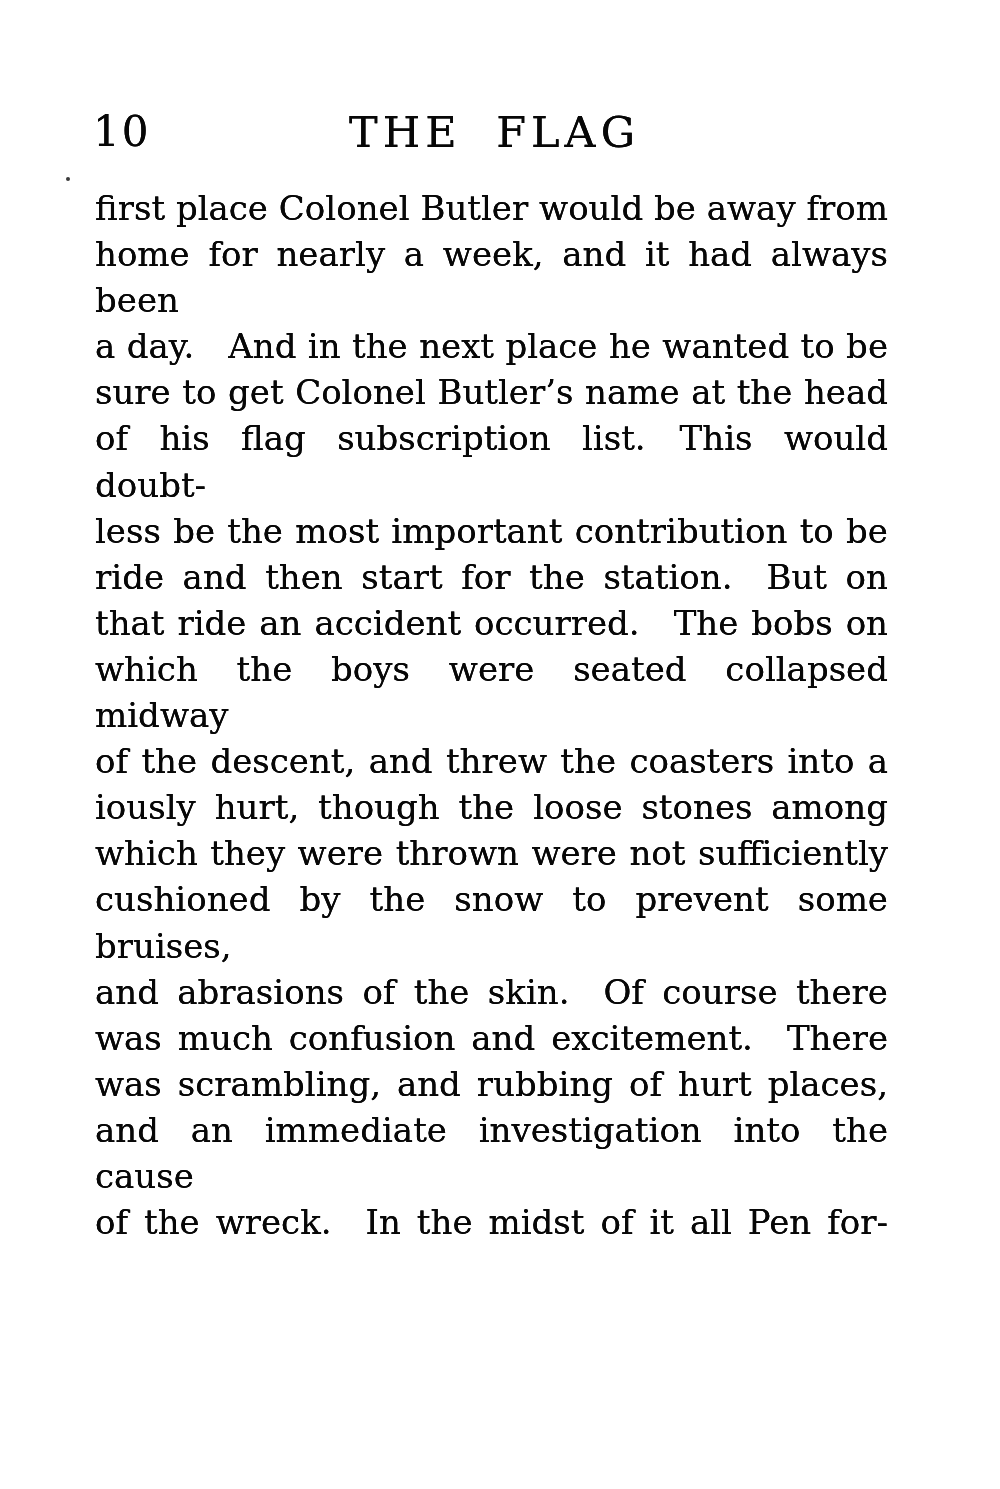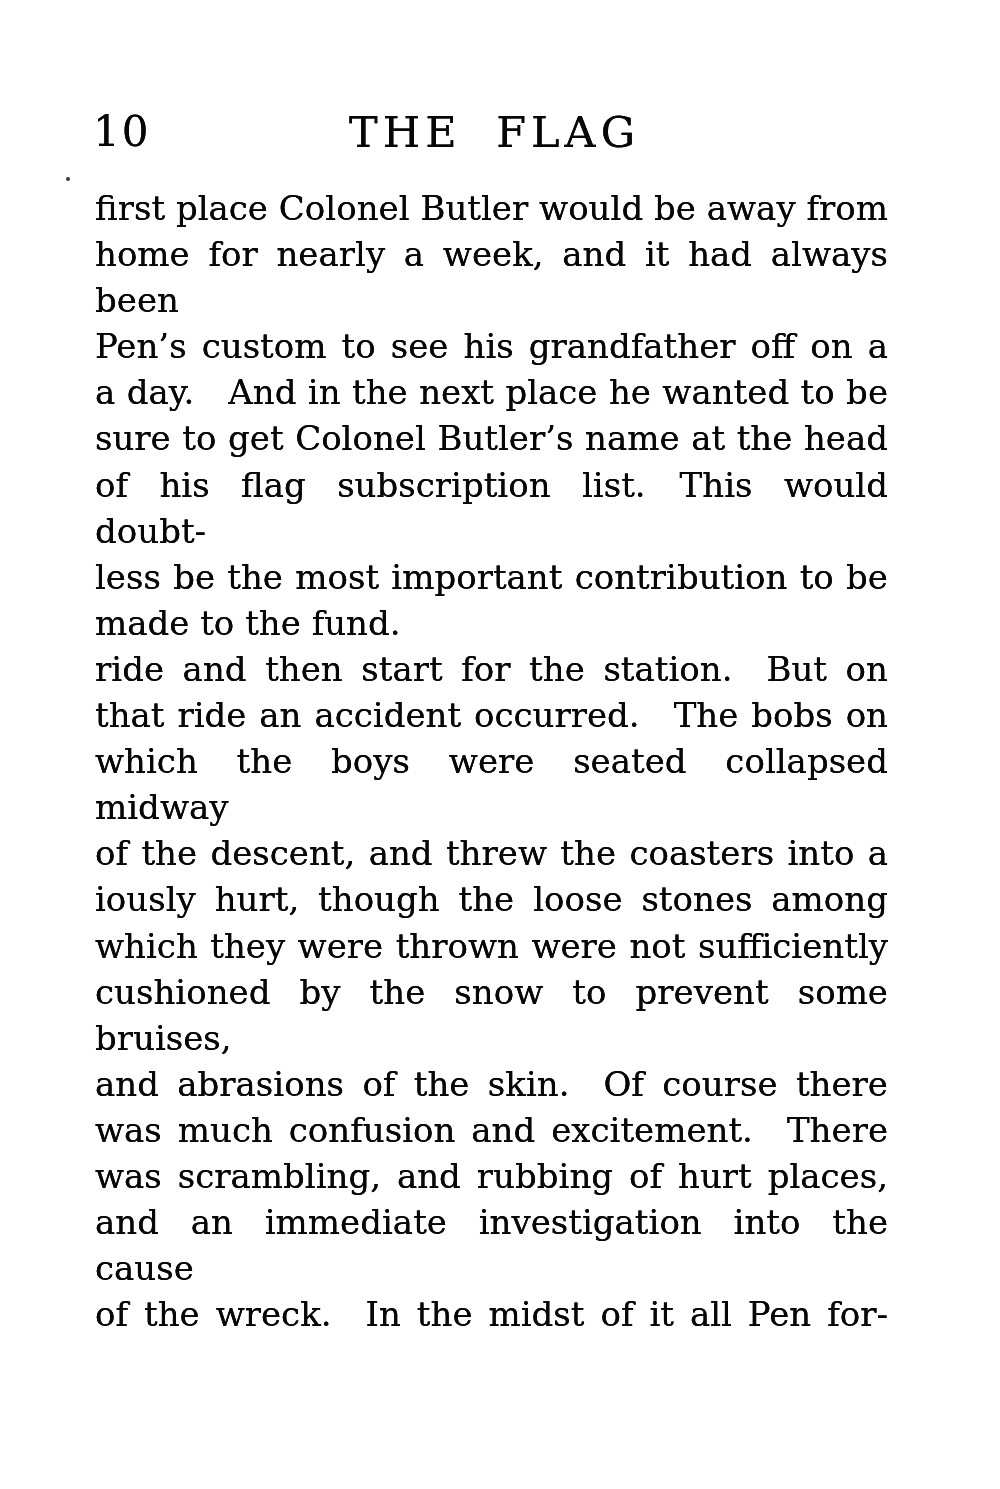--- a/index.html
+++ b/index.html
@@ -84,26 +84,24 @@
     <span class="page-number">10</span>
     <div class="running-title">THE FLAG</div>
   </div>
 
   <div class="speck"></div>
 
   <div class="body-text">
     <div>
       <div class="line">first place Colonel Butler would be away from</div>
       <div class="line">home for nearly a week, and it had always been</div>
-      <div class="line">Pen’s custom to see his grandfather off on a</div>
       <div class="line">a day. And in the next place he wanted to be</div>
       <div class="line">sure to get Colonel Butler’s name at the head</div>
       <div class="line">of his flag subscription list. This would doubt-</div>
       <div class="line">less be the most important contribution to be</div>
-      <div class="line flush">made to the fund.</div>
     </div>
     <div>
       <div class="line">ride and then start for the station. But on</div>
       <div class="line">that ride an accident occurred. The bobs on</div>
       <div class="line">which the boys were seated collapsed midway</div>
       <div class="line">of the descent, and threw the coasters into a</div>
       <div class="line">iously hurt, though the loose stones among</div>
       <div class="line">which they were thrown were not sufficiently</div>
       <div class="line">cushioned by the snow to prevent some bruises,</div>
       <div class="line">and abrasions of the skin. Of course there</div>

